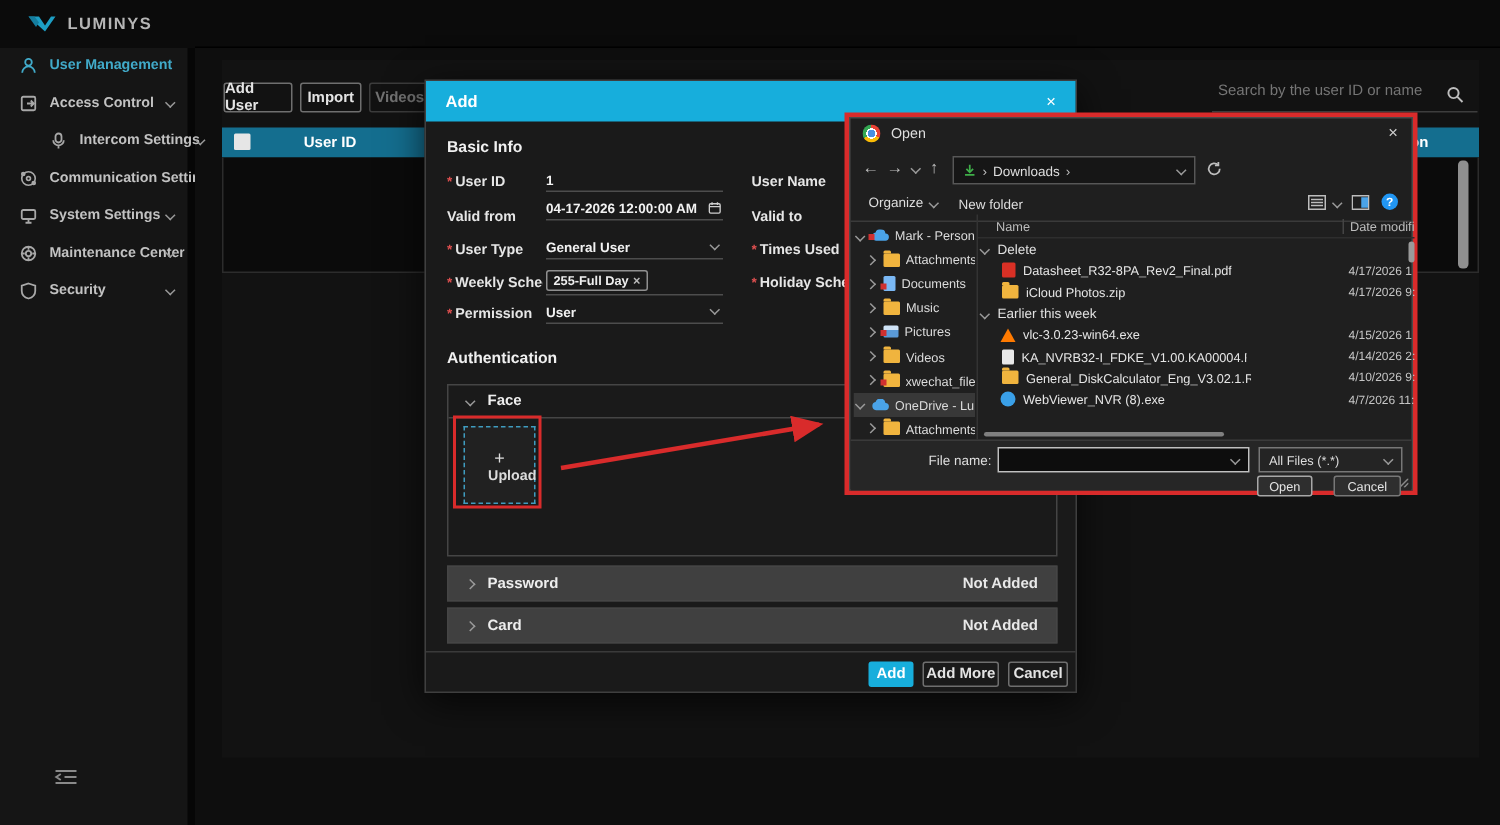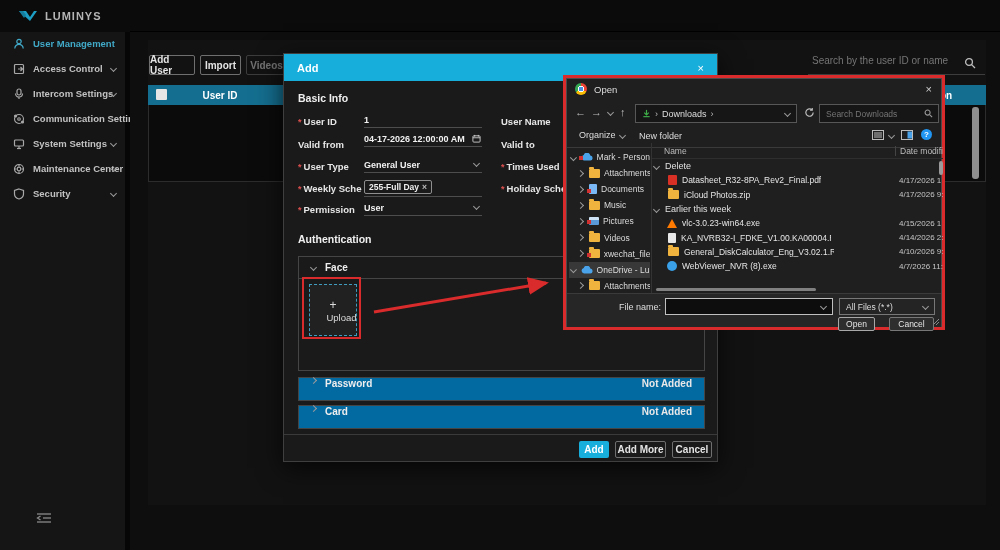--- a/index.html
+++ b/index.html
@@ -38,21 +38,21 @@
   .modal { left:283px; top:53px; width:435px; height:409px; background:#1a1a1a; border:1px solid #3f3f3f;
            box-shadow:0 6px 24px rgba(0,0,0,.7); z-index:10; }
   .modal-head { left:0; top:0; width:433px; height:27px; background:#17aedc; display:flex; align-items:center;
                 justify-content:space-between; padding:0 13px; }
   .modal-title { font-size:11px; font-weight:bold; color:#fff; }
   .sec-title { font-size:10.5px; font-weight:bold; color:#f0f0f0; }
   .f-label { font-size:9.5px; font-weight:bold; color:#e6e6e6; white-space:nowrap; overflow:hidden; }
   .req { color:#e05050; font-size:9px; margin-right:2px; }
   .f-input { border-bottom:1px solid #4d4d4d; font-size:9px; font-weight:bold; color:#f2f2f2; height:16px; display:flex; align-items:center; }
   .tagbox { border:1px solid #8f8f8f; border-radius:2px; font-size:8.5px; font-weight:bold; color:#efefef; padding:1px 4px; display:inline-flex; gap:3px; align-items:center; }
-  .accbox { border:1px solid #454545; background:#0369a1; display:flex; align-items:flex-start; padding:0 12px; }
+  .accbox { border:1px solid #454545; background:#404040; display:flex; align-items:center; padding:0 12px; }
   .acc-lab { font-size:10px; font-weight:bold; color:#eee; margin-left:9px; }
   .acc-status { position:absolute; right:12px; font-size:10px; font-weight:bold; color:#e8e8e8;padding-left:35px; }
   .upload { border:1px dashed #3f9cbf; background:#212121; display:flex; flex-direction:column; align-items:center; justify-content:center; color:#dcdcdc; cursor:pointer; }
   .banner { background:#0fb2e5; border-radius:2px; display:flex; align-items:center; padding:0 9px; }
   .banner-txt { font-size:9px; font-weight:bold; color:#fff; margin-left:6px; }
   .info-dot { width:10px; height:10px; border-radius:50%; border:1px solid #fff; color:#fff; font-size:7px; font-weight:bold;
               display:flex; align-items:center; justify-content:center; flex:none; }
   .btn-cy { background:#17aedc; border-radius:2px; color:#fff; font-size:10px; font-weight:bold;
             display:flex; align-items:center; justify-content:center; cursor:pointer; }
   
@@ -144,21 +144,21 @@
 <div class="abs side-item" style="top:56px; z-index:5;">
   <span class="ic">
       <svg viewBox="0 0 12 12" width="12" height="12" stroke="currentColor" stroke-width="1.2" fill="none">
         <rect x="1.5" y="1.5" width="9" height="9" rx="1"></rect>
         <path d="M5,6 h4 M7.5,4 l2,2 -2,2"></path>
       </svg>
     </span>
   <span class="lab">Access Control</span>
   <span class="cv side-chev"></span>
 </div>
-<div class="abs side-item" style="top:81px; z-index:5;">
+<div class="abs side-item" style="top:81px; z-index:5;margin-left:20px;">
   <span class="ic">
       <svg viewBox="0 0 12 12" width="12" height="12" stroke="currentColor" stroke-width="1.2" fill="none">
         <rect x="4" y="1" width="4" height="6" rx="2"></rect>
         <path d="M2.5,5.5 a3.5,3.5 0 0 0 7,0 M6,9 v2"></path>
       </svg>
     </span>
   <span class="lab">Intercom Settings</span>
   <span class="cv side-chev"></span>
 </div>
 <div class="abs side-item" style="top:106px; z-index:5;">
@@ -296,21 +296,21 @@
 
   <div class="abs sec-title" style="left:14px; top:179px;">Authentication</div>
 
   <div class="abs" style="left:14px; top:202px; width:407px; height:115px; border:1px solid #454545;">
     <div style="height:22px; display:flex; align-items:center; padding:0 12px; border-bottom:1px solid #454545; cursor:pointer;">
       <span class="cv"></span>
       <span class="acc-lab">Face</span>
     </div>
     <div class="upload" style="position:absolute; left:10px; top:27px; width:48px; height:52px;">
       <span style="font-size:12px;">+</span>
-      <span style="font-size:9.5px; font-weight:normal;margin-left:17px;">Upload</span>
+      <span style="font-size:9.5px; font-weight:bold;margin-left:17px;">Upload</span>
     </div>
   </div>
 
   <div class="abs accbox" style="left:14px; top:323px; width:407px; height:24px; cursor:pointer;">
     <span class="cv right"></span>
     <span class="acc-lab">Password</span>
     <span class="acc-status">Not Added</span>
   </div>
 
   <div class="abs accbox" style="left:14px; top:351px; width:407px; height:24px; cursor:pointer;">
@@ -359,29 +359,20 @@
     <span class="fd-txt">Downloads</span>
     <span class="fd-dim" style="margin-left:4px;">›</span>
     <span class="cv" style="position:absolute; right:6px;"></span>
   </div>
   <span class="abs" style="left:237px; top:28px;">
       <svg viewBox="0 0 12 12" width="11" height="11" stroke="#bdbdbd" stroke-width="1.3" fill="none">
         <path d="M10,6 a4,4 0 1 1 -1.2,-2.8"></path>
         <path d="M9,1 v2.5 h-2.5"></path>
       </svg>
     </span>
-  <div class="abs fd-bar" style="left:252px; top:25px; width:120px; height:19px; padding:0 6px;">
-    <input class="fd-dim" style="width: 95px; background: transparent; border: none; outline: none; font-size: 8.5px; color: rgb(154, 154, 154);" readonly="" placeholder="Search Downloads">
-    <span style="position:absolute; right:5px;">
-        <svg viewBox="0 0 10 10" width="9" height="9" stroke="#9a9a9a" stroke-width="1.2" fill="none">
-          <circle cx="4" cy="4" r="2.8"></circle>
-          <line x1="6.2" y1="6.2" x2="9" y2="9"></line>
-        </svg>
-      </span>
-  </div>
 
   <div class="abs flex" style="left:12px; top:51px; gap:4px; cursor:pointer;">
     <span class="fd-txt">Organize</span>
       <span class="cv"></span>
   </div>
   <span class="abs fd-txt" style="left:72px; top:52px; cursor:pointer;">New folder</span>
   <span class="abs" style="left:305px; top:51px;">
       <svg viewBox="0 0 12 10" width="12" height="10" stroke="#bdbdbd" stroke-width="1" fill="none">
         <rect x="0.5" y="0.5" width="11" height="9"></rect>
         <line x1="2" y1="3" x2="10" y2="3"></line>

